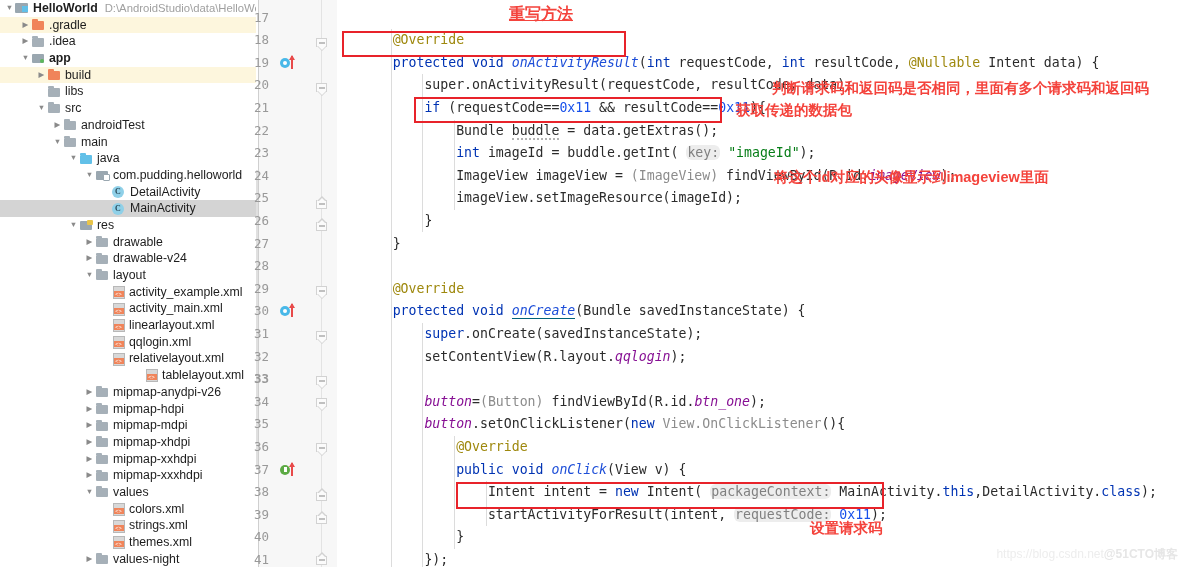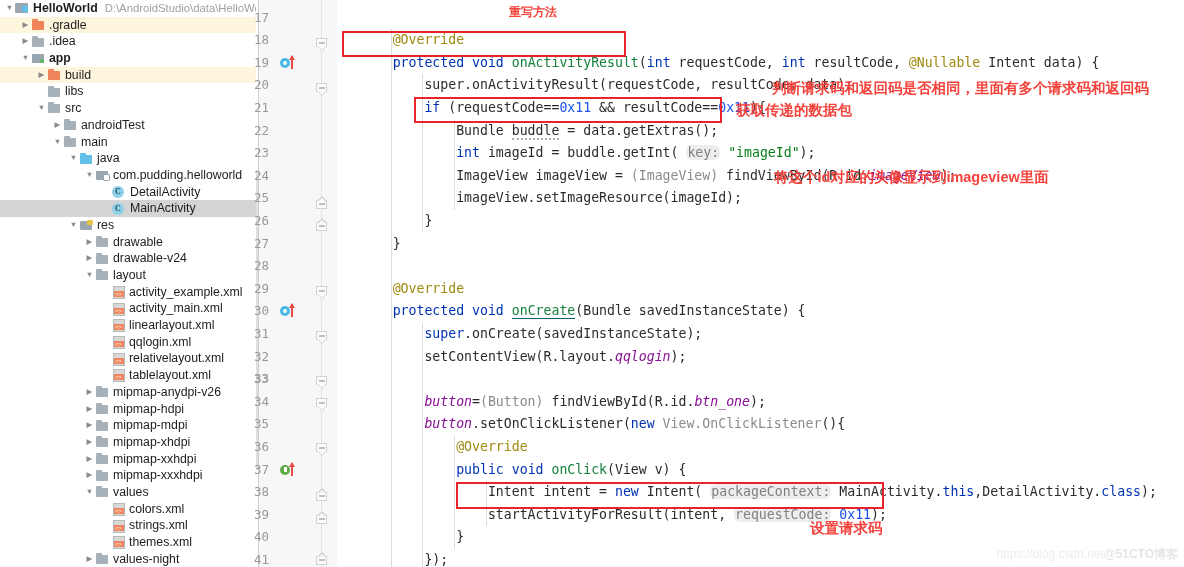--- a/index.html
+++ b/index.html
@@ -262,21 +262,21 @@
   }
   .indent-guide {
     position:absolute;
     width:1px;
     background:#dcdcdc;
   }
 
   
   .kw   { color:#0033b3; }
   .an   { color:#9e880d; }
-  .mth  { color:#15803d; }
+  .mth  { color:#1d4ed8;font-style:italic; }
   .str  { color:#067d17; }
   .num  { color:#1750eb; }
   .fld  { color:#871094; font-style:italic; }
   .grey { color:#8c8c8c; }
   .hint { color:#808080; background:#ededed; padding:0 1px; border-radius:6px; }
   .undl { border-bottom:1px solid #00627a; }
   .wavy { border-bottom: 2px dotted #b3b3b3; }
 
   
   .redbox {
@@ -285,21 +285,21 @@
     pointer-events: none;
   }
   .redtext {
     position: absolute;
     color: #f4433c;
     font-family: "Liberation Sans", sans-serif;
     font-size: 14.5px;
     font-weight: bold;
     white-space: nowrap;
   }
-  .redtext.big { font-size: 12px; }
+  .redtext.big { font-size: 16px; text-decoration: underline; }
 
   
   #watermark {
     position:absolute;
     right: 6px; bottom: 4px;
     font-size: 12px;
     color: #ededed;
     white-space: nowrap;
     font-family:"Liberation Sans", sans-serif;
   }
@@ -430,21 +430,21 @@
         <div class="tree-row" style="padding-left: 100px;">
           <span class="twisty none"></span>
           <span class="tree-icon ic-xml"></span>
           <span class="tree-label">qqlogin.xml</span>
         </div>
         <div class="tree-row" style="padding-left: 100px;">
           <span class="twisty none"></span>
           <span class="tree-icon ic-xml"></span>
           <span class="tree-label">relativelayout.xml</span>
         </div>
-        <div class="tree-row" style="padding-left: 100px;">
+        <div class="tree-row" style="padding-left: 100px; margin-left: 33px;">
           <span class="twisty none"></span>
           <span class="tree-icon ic-xml"></span>
           <span class="tree-label">tablelayout.xml</span>
         </div>
         <div class="tree-row" style="padding-left: 84px;">
           <span class="twisty">▶</span>
           <span class="tree-icon ic-folder grey"></span>
           <span class="tree-label">mipmap-anydpi-v26</span>
         </div>
         <div class="tree-row" style="padding-left: 84px;">

